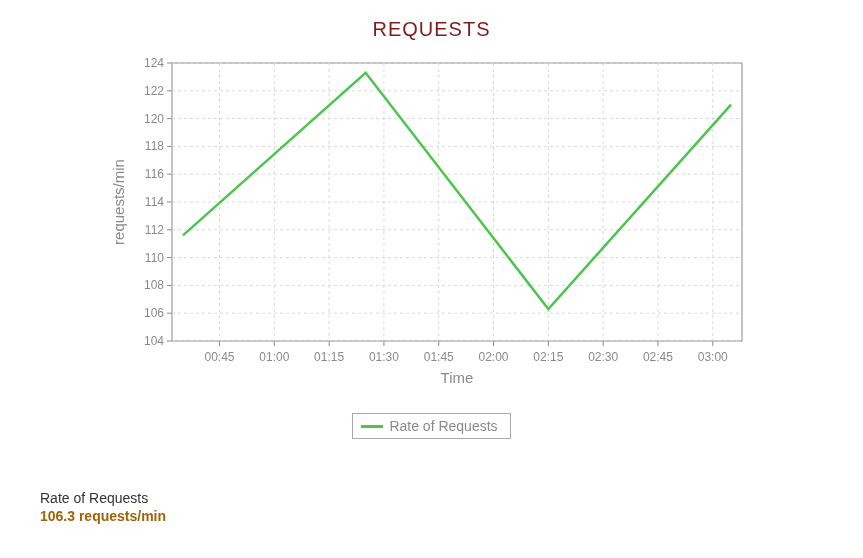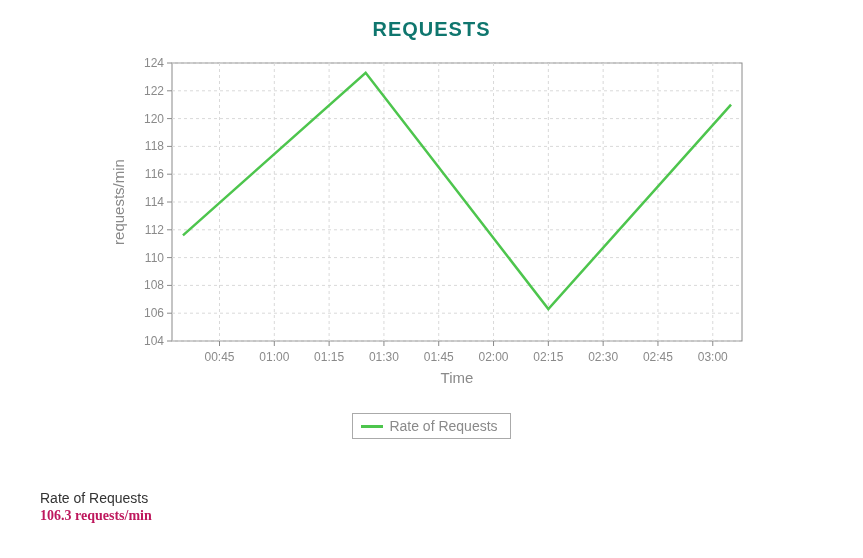--- a/index.html
+++ b/index.html
@@ -12,24 +12,24 @@
     height: 558px;
   }
   .wrap {
     width: 863px;
     height: 558px;
     position: relative;
     box-sizing: border-box;
   }
   .chart-title {
     text-align: center;
-    font-weight: 700;
+    font-weight: 400;
     font-size: 20px;
     letter-spacing: 1px;
-    color: #0f766e;
+    color: #7f1d1d;
     padding-top: 18px;
   }
   .chart-outer {
     position: relative;
     margin: 10px auto 0 auto;
     width: 660px;
   }
   .plot-border {
     stroke: #8a8a8a;
     stroke-width: 1;
@@ -81,22 +81,21 @@
     display: flex;
     gap: 80px;
     font-size: 14px;
   }
   .stat-label {
     color: #333;
     margin-bottom: 2px;
   }
   .stat-value {
     font-weight: 700;
-    color: #be185d;
-    font-family: Liberation Serif, serif;
+    color: #a16207;
   }
 </style>
 </head>
 <body>
 <div class="wrap">
 
   <div class="chart-title">REQUESTS</div>
 
   <div class="chart-outer">
     <svg id="chart-svg" width="660" height="350">

